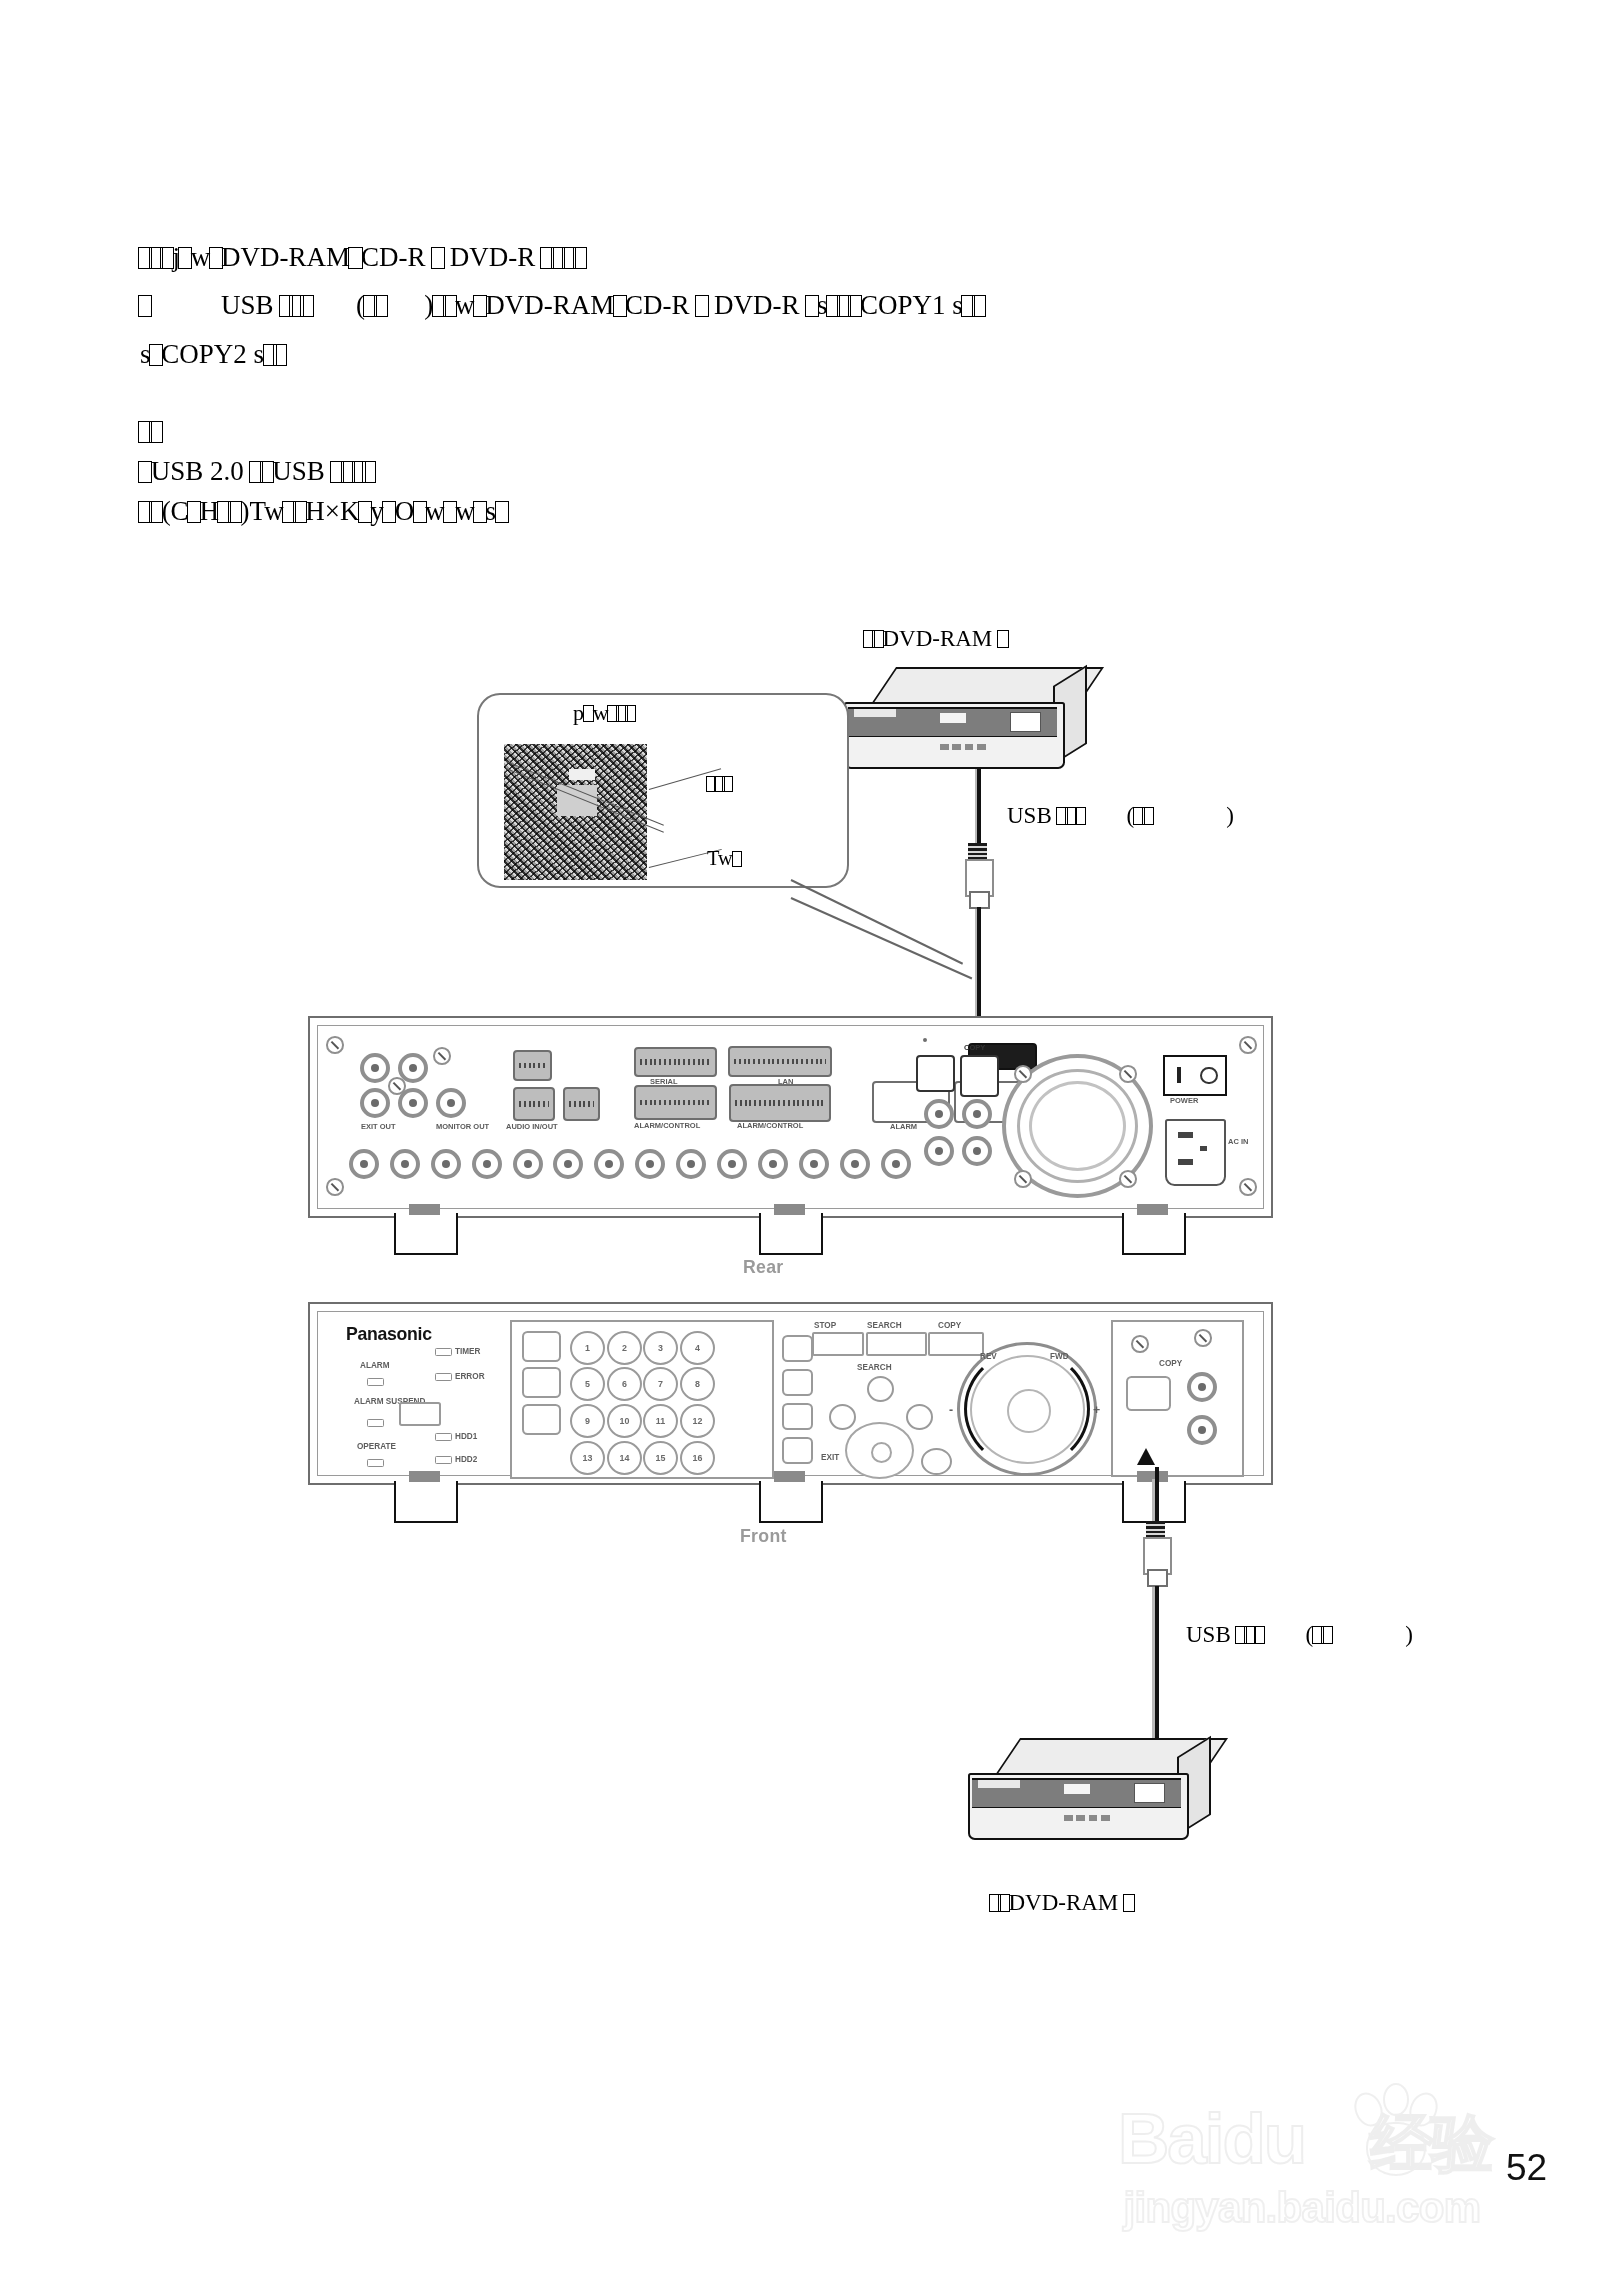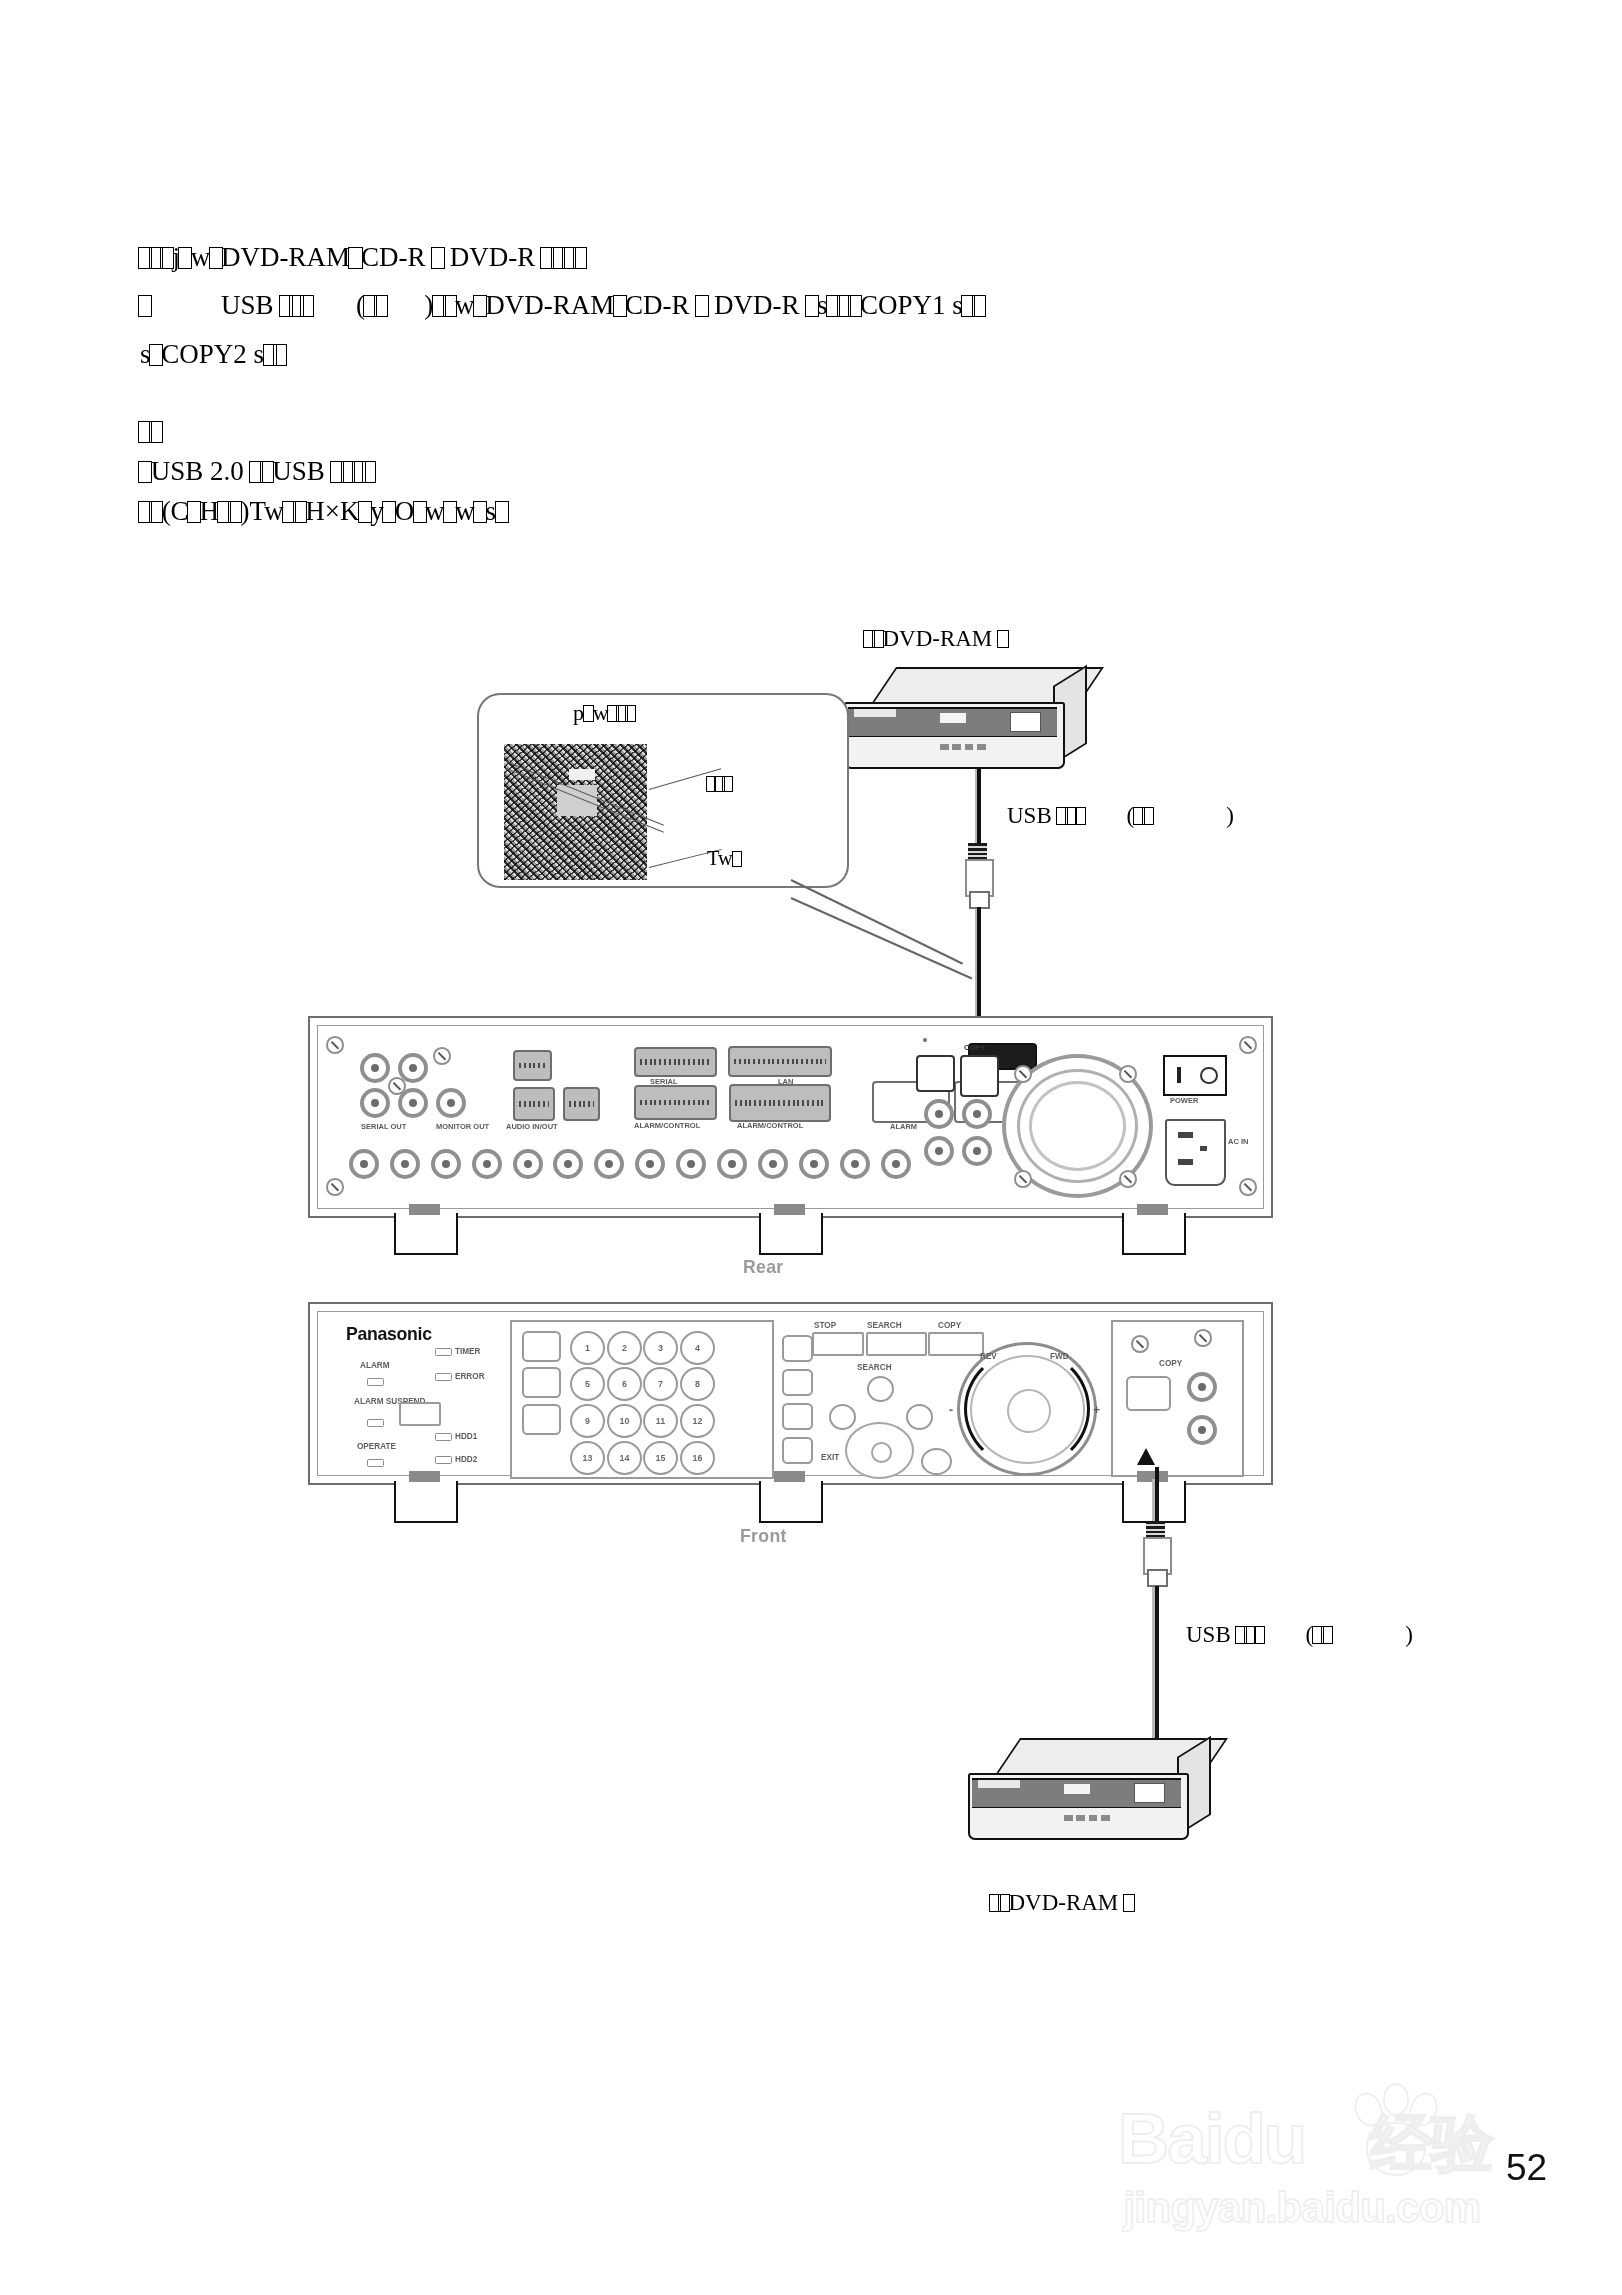--- a/index.html
+++ b/index.html
@@ -251,21 +251,21 @@
     <div class="screw" style="left:326px;top:436px;"></div>
     <div class="screw" style="left:326px;top:578px;"></div>
     <div class="screw" style="left:1239px;top:436px;"></div>
     <div class="screw" style="left:1239px;top:578px;"></div>
 
     <div class="bnc" style="left:360px;top:453px;"></div>
     <div class="bnc" style="left:398px;top:453px;"></div>
     <div class="bnc" style="left:360px;top:488px;"></div>
     <div class="bnc" style="left:398px;top:488px;"></div>
     <div class="bnc" style="left:436px;top:488px;"></div>
-    <div class="portlbl" style="left:361px;top:522px;">SERIAL OUT</div>
+    <div class="portlbl" style="left:361px;top:522px;">EXIT OUT</div>
     <div class="portlbl" style="left:436px;top:522px;">MONITOR OUT</div>
 
     <div class="screw" style="left:433px;top:447px;"></div>
     <div class="screw" style="left:388px;top:477px;"></div>
 
     <div class="dsub" style="left:513px;top:450px;width:35px;height:27px;">
         <div class="pins"></div>
       </div>
     <div class="dsub" style="left:513px;top:487px;width:38px;height:30px;">
         <div class="pins"></div>

